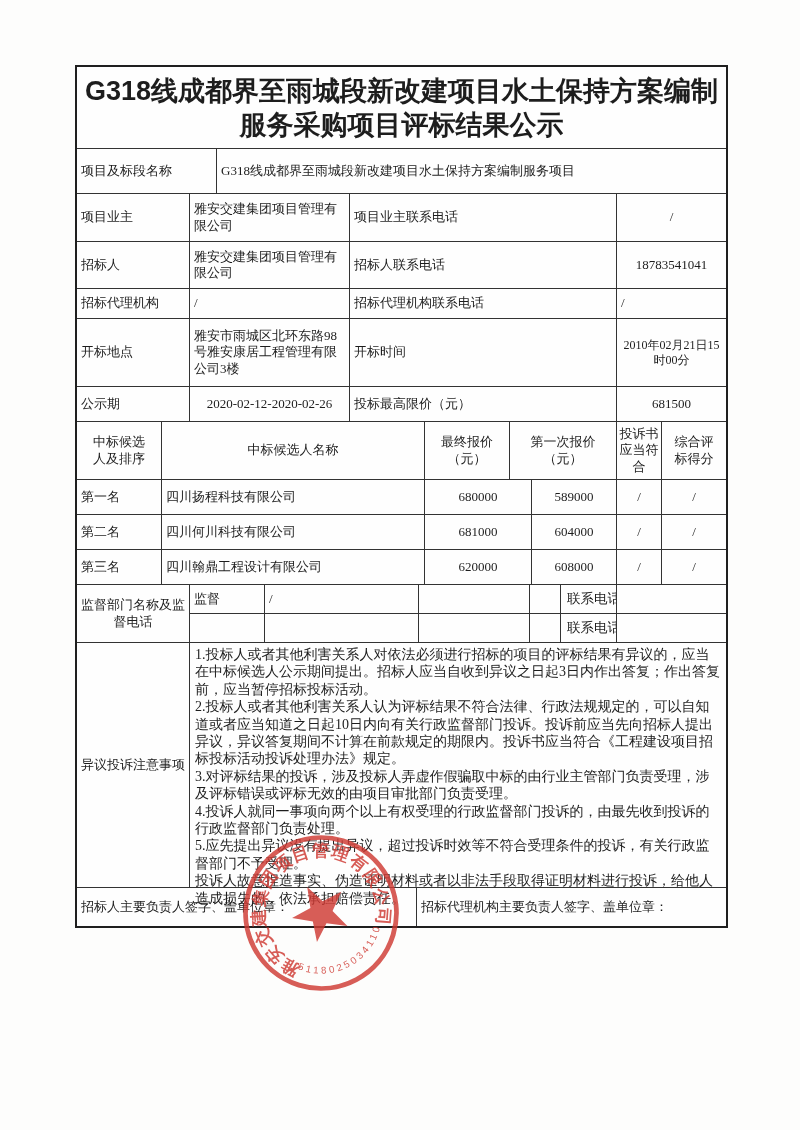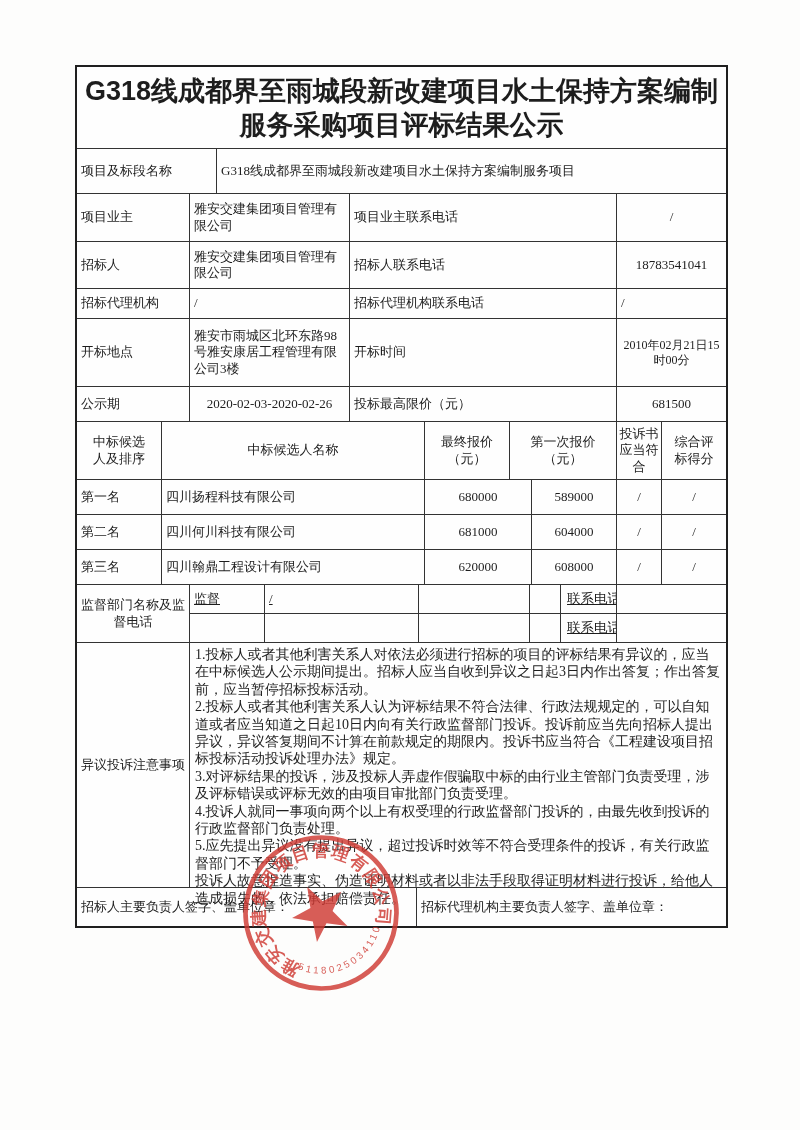--- a/index.html
+++ b/index.html
@@ -47,21 +47,21 @@
   .cw1{width:85px}.cw2{width:263px}.cw3{width:107px}.cw4{width:85px}.cw5{width:45px;padding:2px 1px}.cw6{flex:1;padding:2px 8px}
   .hdr{text-align:center;justify-content:center;}
   .pad12{padding:2px 12px;}
 
   
   .sup{height:58px}
   .mw1{width:113px}.mw2{width:75px}.mw3{width:154px}.mw4{width:111px}.mw5{width:31px}
   .mw6{width:56px;padding:2px 0 2px 6px;white-space:nowrap;overflow:hidden;font-size:13.5px;}
   .mw7{flex:1}
   .sup-right{flex:1;display:flex;flex-direction:column;}
-  .sup-sub{display:flex;flex:1;box-sizing:border-box;text-decoration:underline;}
+  .sup-sub{display:flex;flex:1;box-sizing:border-box;}
   .sup-sub:first-child{border-bottom:1px solid #333;}
   .sup-sub .c{height:auto;}
 
   
   .notice-row{height:245px;}
   .notice-label{width:113px;justify-content:center;text-align:left;}
   .notice-text{flex:1;display:block;padding:3px 5px;font-size:14px;line-height:17.4px;}
   .notice-text p{margin:0;}
 
   
@@ -114,21 +114,21 @@
 
     <div class="row h68">
       <div class="c w-label">开标地点</div>
       <div class="c w-val">雅安市雨城区北环东路98号雅安康居工程管理有限公司3楼</div>
       <div class="c w-label2">开标时间</div>
       <div class="c w-flex center dt">2010年02月21日15时00分</div>
     </div>
 
     <div class="row h35">
       <div class="c w-label">公示期</div>
-      <div class="c w-val center">2020-02-03-2020-02-26</div>
+      <div class="c w-val center">2020-02-12-2020-02-26</div>
       <div class="c w-label2">投标最高限价（元）</div>
       <div class="c w-flex center">681500</div>
     </div>
 
     <div class="row ch">
       <div class="c cw1 hdr pad12">中标候选人及排序</div>
       <div class="c cw2 hdr">中标候选人名称</div>
       <div class="c cw4 hdr pad12">最终报价（元）</div>
       <div class="c cw3 hdr pad12">第一次报价（元）</div>
       <div class="c cw5 hdr">投诉书应当符合</div>

